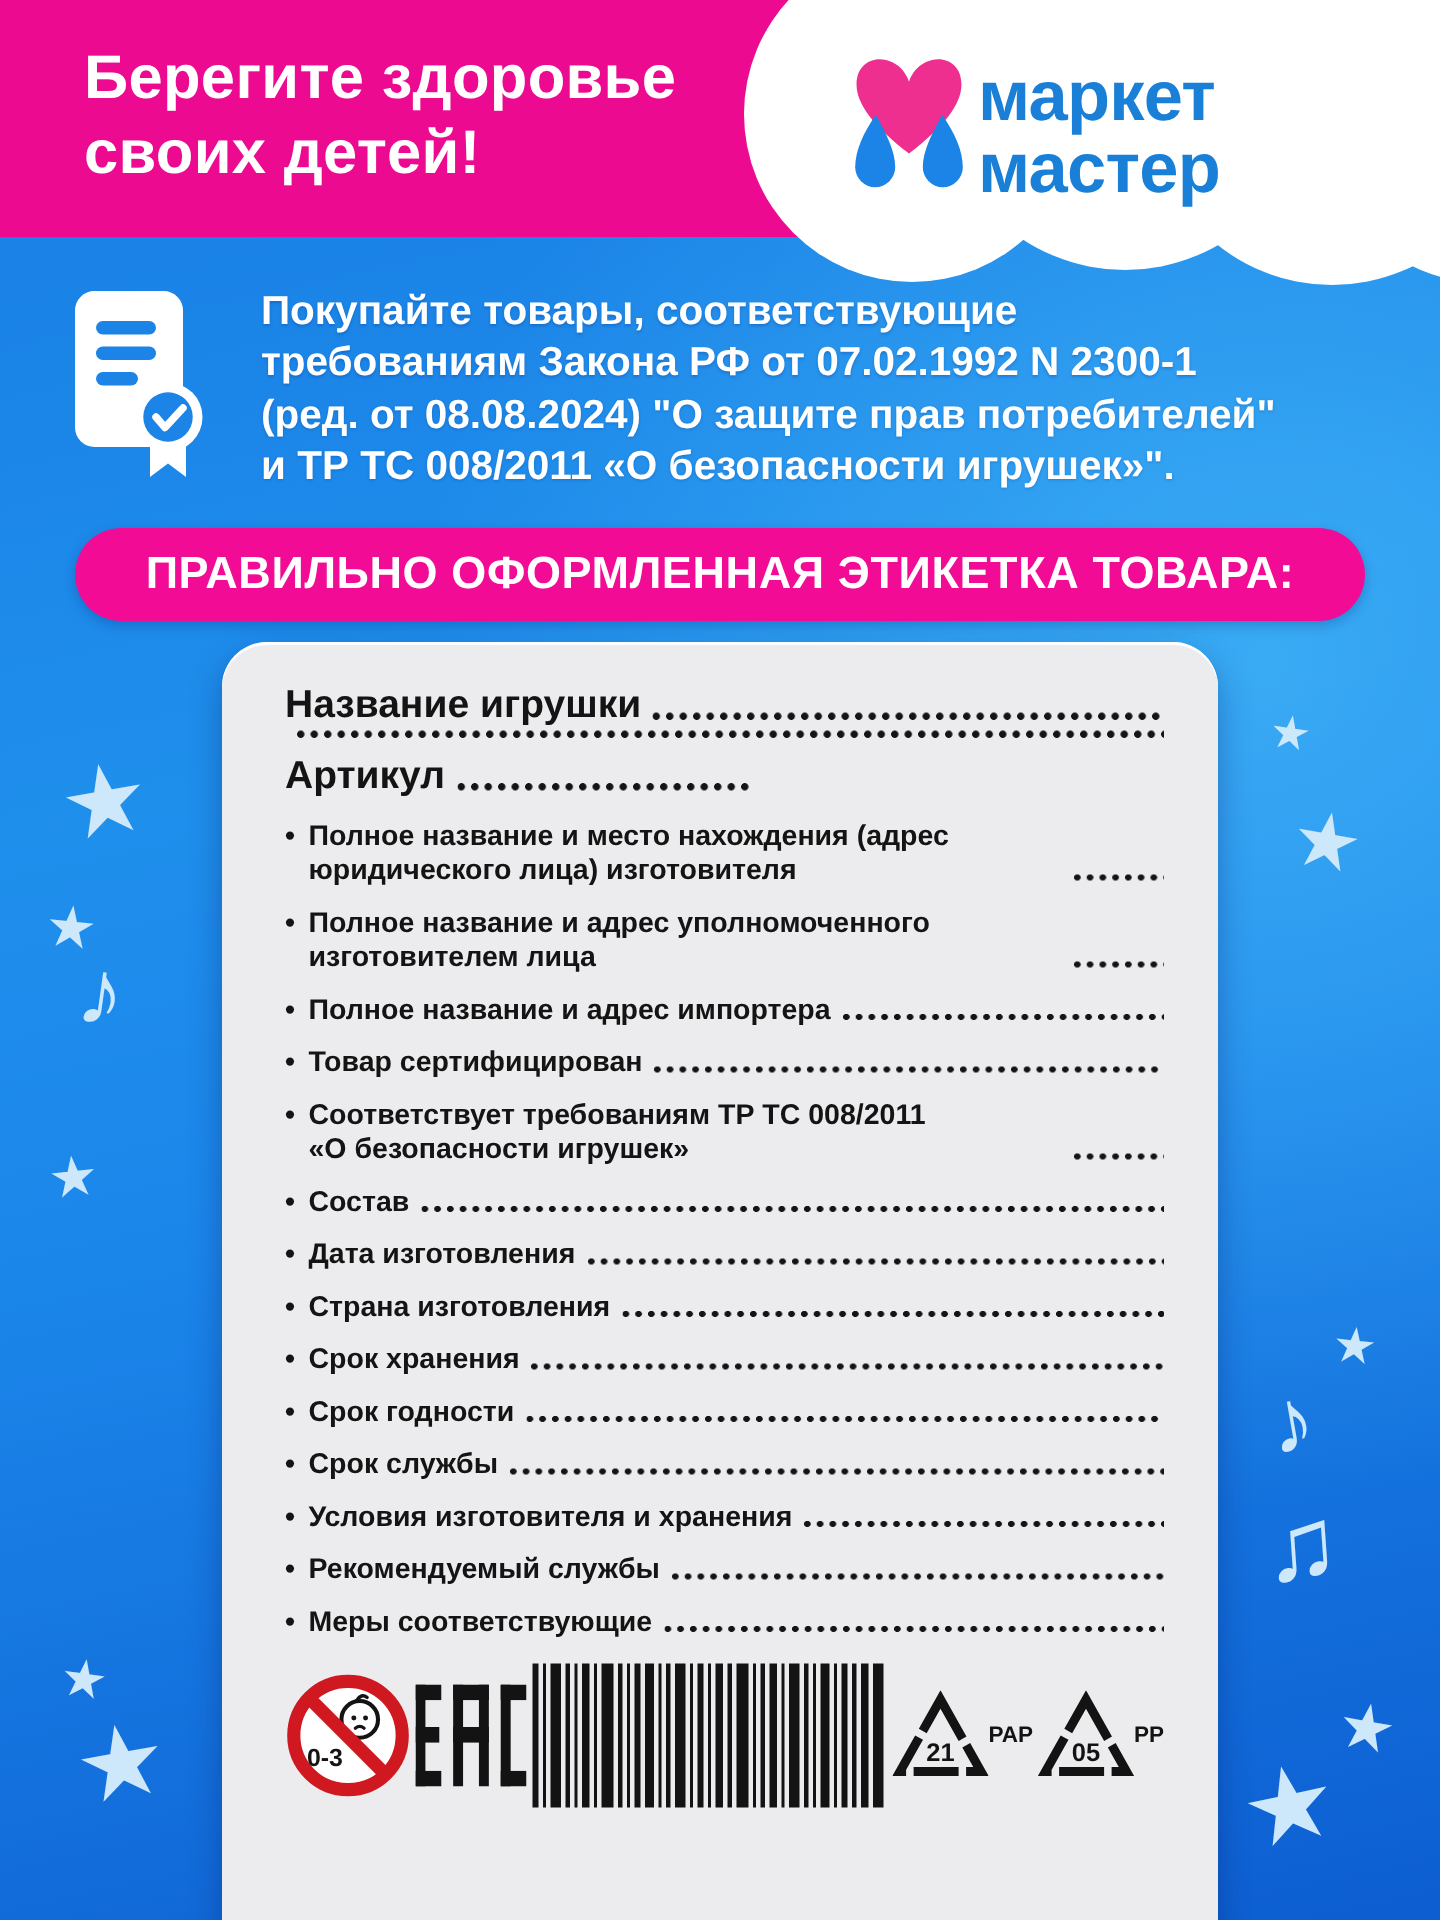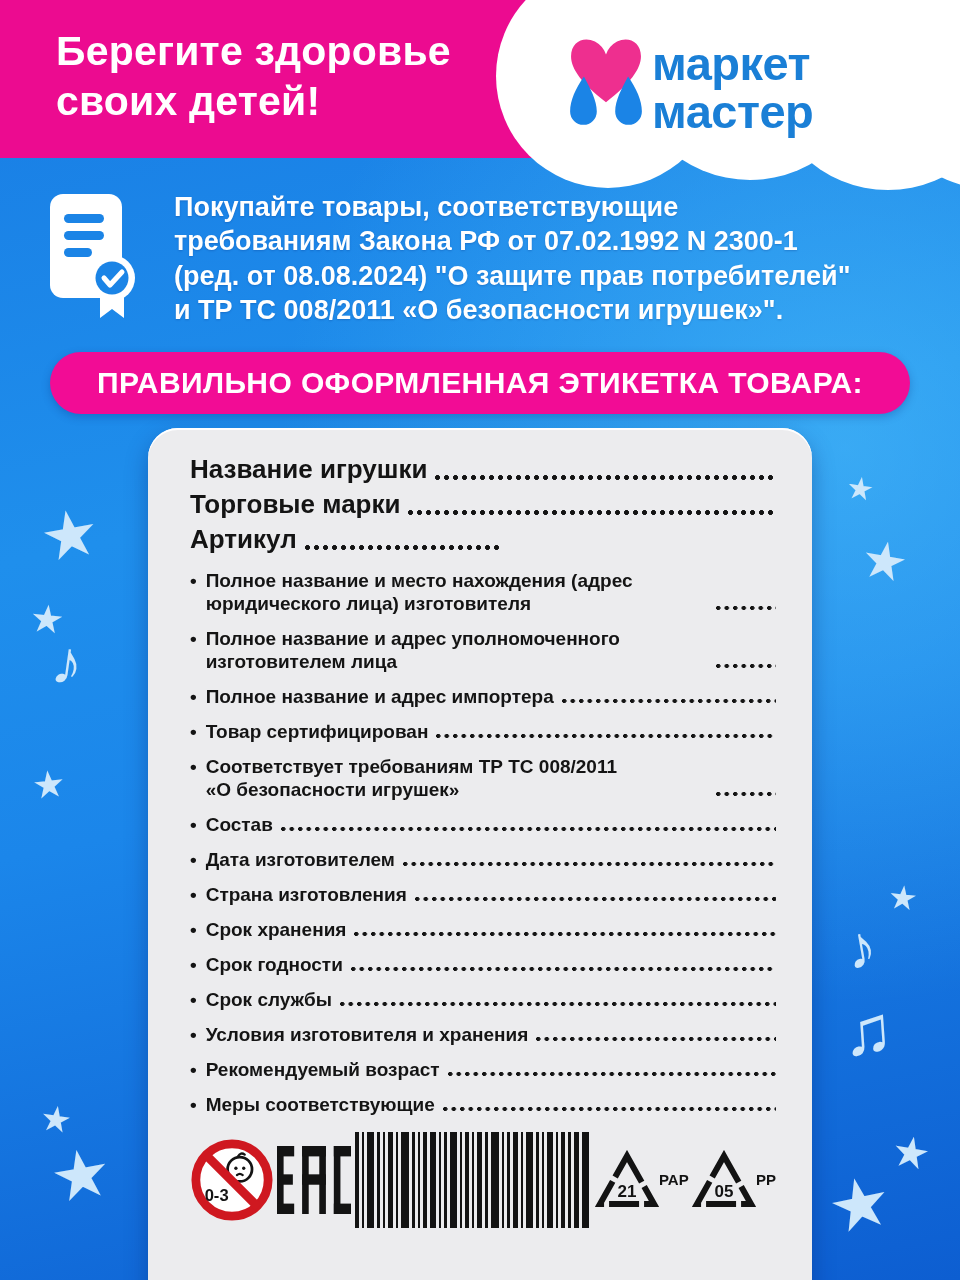--- a/index.html
+++ b/index.html
@@ -129,21 +129,20 @@
 
   <div class="pill">ПРАВИЛЬНО ОФОРМЛЕННАЯ ЭТИКЕТКА ТОВАРА:</div>
 
   <div class="card">
     <div id="fields">
         <div class="frow">
           <span class="flabel">Название игрушки</span>
           <span class="dots"></span>
         </div>
         <div class="frow">
-          <span class="flabel">Торговые марки</span>
           <span class="dots"></span>
         </div>
         <div class="frow">
           <span class="flabel">Артикул</span>
           <span class="dots short"></span>
           <span class="fspacer"></span>
         </div>
       </div>
     <ul class="bullets" id="bullets">
         <li>
@@ -171,21 +170,21 @@
           <span class="btext">Соответствует требованиям ТР ТС 008/2011 «О&nbsp;безопасности игрушек»</span>
           <span class="dots"></span>
         </li>
         <li>
           <span class="bdot"></span>
           <span class="btext">Состав</span>
           <span class="dots"></span>
         </li>
         <li>
           <span class="bdot"></span>
-          <span class="btext">Дата изготовителем</span>
+          <span class="btext">Дата изготовления</span>
           <span class="dots"></span>
         </li>
         <li>
           <span class="bdot"></span>
           <span class="btext">Страна изготовления</span>
           <span class="dots"></span>
         </li>
         <li>
           <span class="bdot"></span>
           <span class="btext">Срок хранения</span>
@@ -201,21 +200,21 @@
           <span class="btext">Срок службы</span>
           <span class="dots"></span>
         </li>
         <li>
           <span class="bdot"></span>
           <span class="btext">Условия изготовителя и хранения</span>
           <span class="dots"></span>
         </li>
         <li>
           <span class="bdot"></span>
-          <span class="btext">Рекомендуемый возраст</span>
+          <span class="btext">Рекомендуемый службы</span>
           <span class="dots"></span>
         </li>
         <li>
           <span class="bdot"></span>
           <span class="btext">Меры соответствующие</span>
           <span class="dots"></span>
         </li>
       </ul>
 
     <div class="marks">

